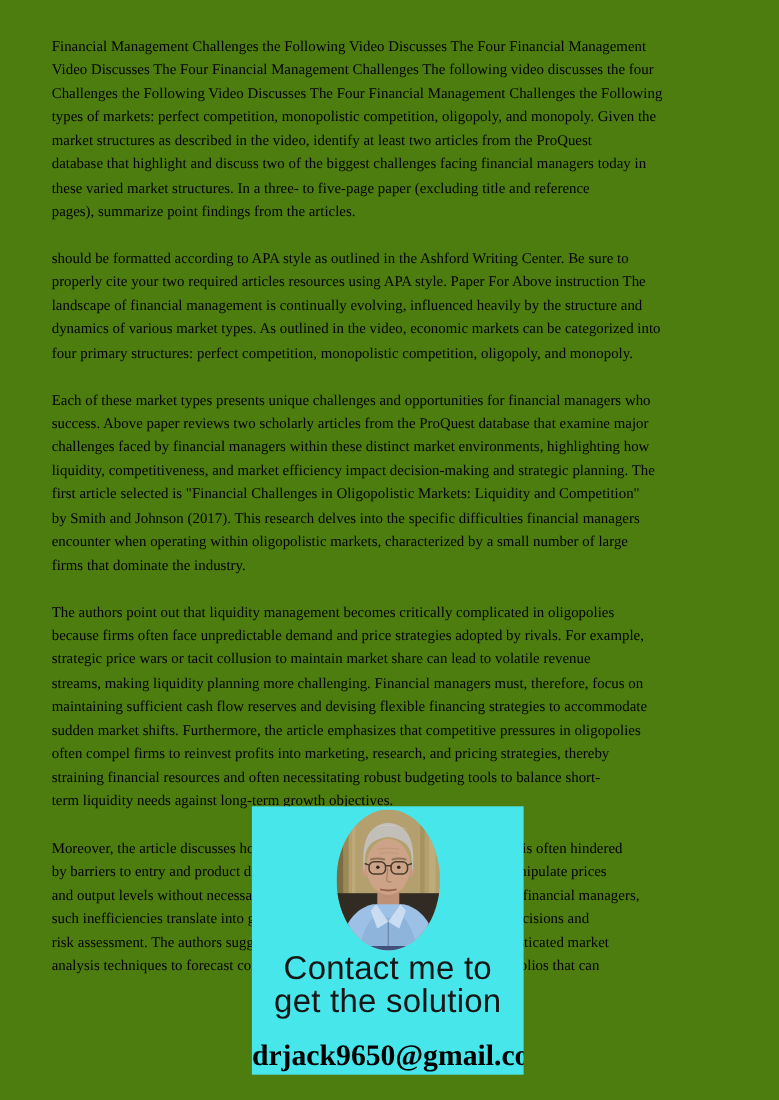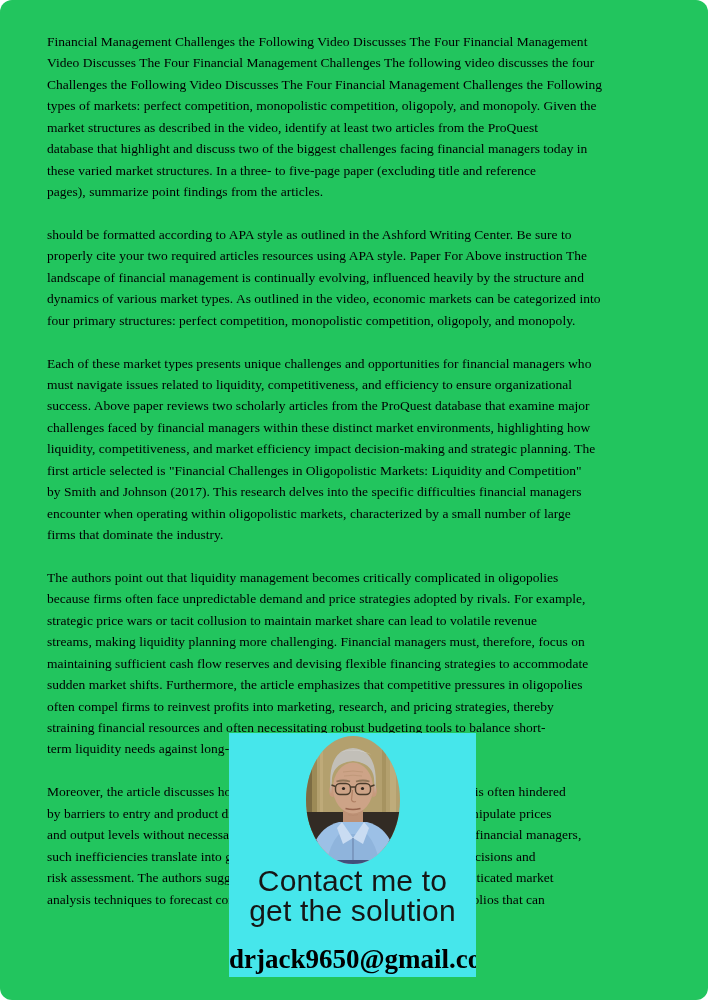--- a/index.html
+++ b/index.html
@@ -1,20 +1,20 @@
 <!DOCTYPE html>
 <html><head>
 <meta charset="utf-8">
 <style>
   html,body{margin:0;padding:0;}
   body{
     width:708px;height:1000px;position:relative;overflow:hidden;
     background:#ffffff;font-family:"Liberation Serif", serif;
   }
-  .page{position:absolute;inset:0;background:#22c55e;border-radius:12px;}
+  .page{position:absolute;inset:0;background:#4d7c0f;}
   .doc-text{
     position:absolute;left:47px;top:31px;width:620px;color:#000000;
   }
   .para{margin:0 0 21.45px 0;padding:0;}
   .line{
     display:block;white-space:pre;
     height:21.45px;line-height:21.45px;
     font-size:13.5px;letter-spacing:0.02px;
   }
   .overlay{
@@ -52,21 +52,20 @@
       </p>
       <p class="para">
         <span class="line">should be formatted according to APA style as outlined in the Ashford Writing Center. Be sure to</span>
         <span class="line">properly cite your two required articles resources using APA style. Paper For Above instruction The</span>
         <span class="line">landscape of financial management is continually evolving, influenced heavily by the structure and</span>
         <span class="line">dynamics of various market types. As outlined in the video, economic markets can be categorized into</span>
         <span class="line">four primary structures: perfect competition, monopolistic competition, oligopoly, and monopoly.</span>
       </p>
       <p class="para">
         <span class="line">Each of these market types presents unique challenges and opportunities for financial managers who</span>
-        <span class="line">must navigate issues related to liquidity, competitiveness, and efficiency to ensure organizational</span>
         <span class="line">success. Above paper reviews two scholarly articles from the ProQuest database that examine major</span>
         <span class="line">challenges faced by financial managers within these distinct market environments, highlighting how</span>
         <span class="line">liquidity, competitiveness, and market efficiency impact decision-making and strategic planning. The</span>
         <span class="line">first article selected is "Financial Challenges in Oligopolistic Markets: Liquidity and Competition"</span>
         <span class="line">by Smith and Johnson (2017). This research delves into the specific difficulties financial managers</span>
         <span class="line">encounter when operating within oligopolistic markets, characterized by a small number of large</span>
         <span class="line">firms that dominate the industry.</span>
       </p>
       <p class="para">
         <span class="line">The authors point out that liquidity management becomes critically complicated in oligopolies</span>

